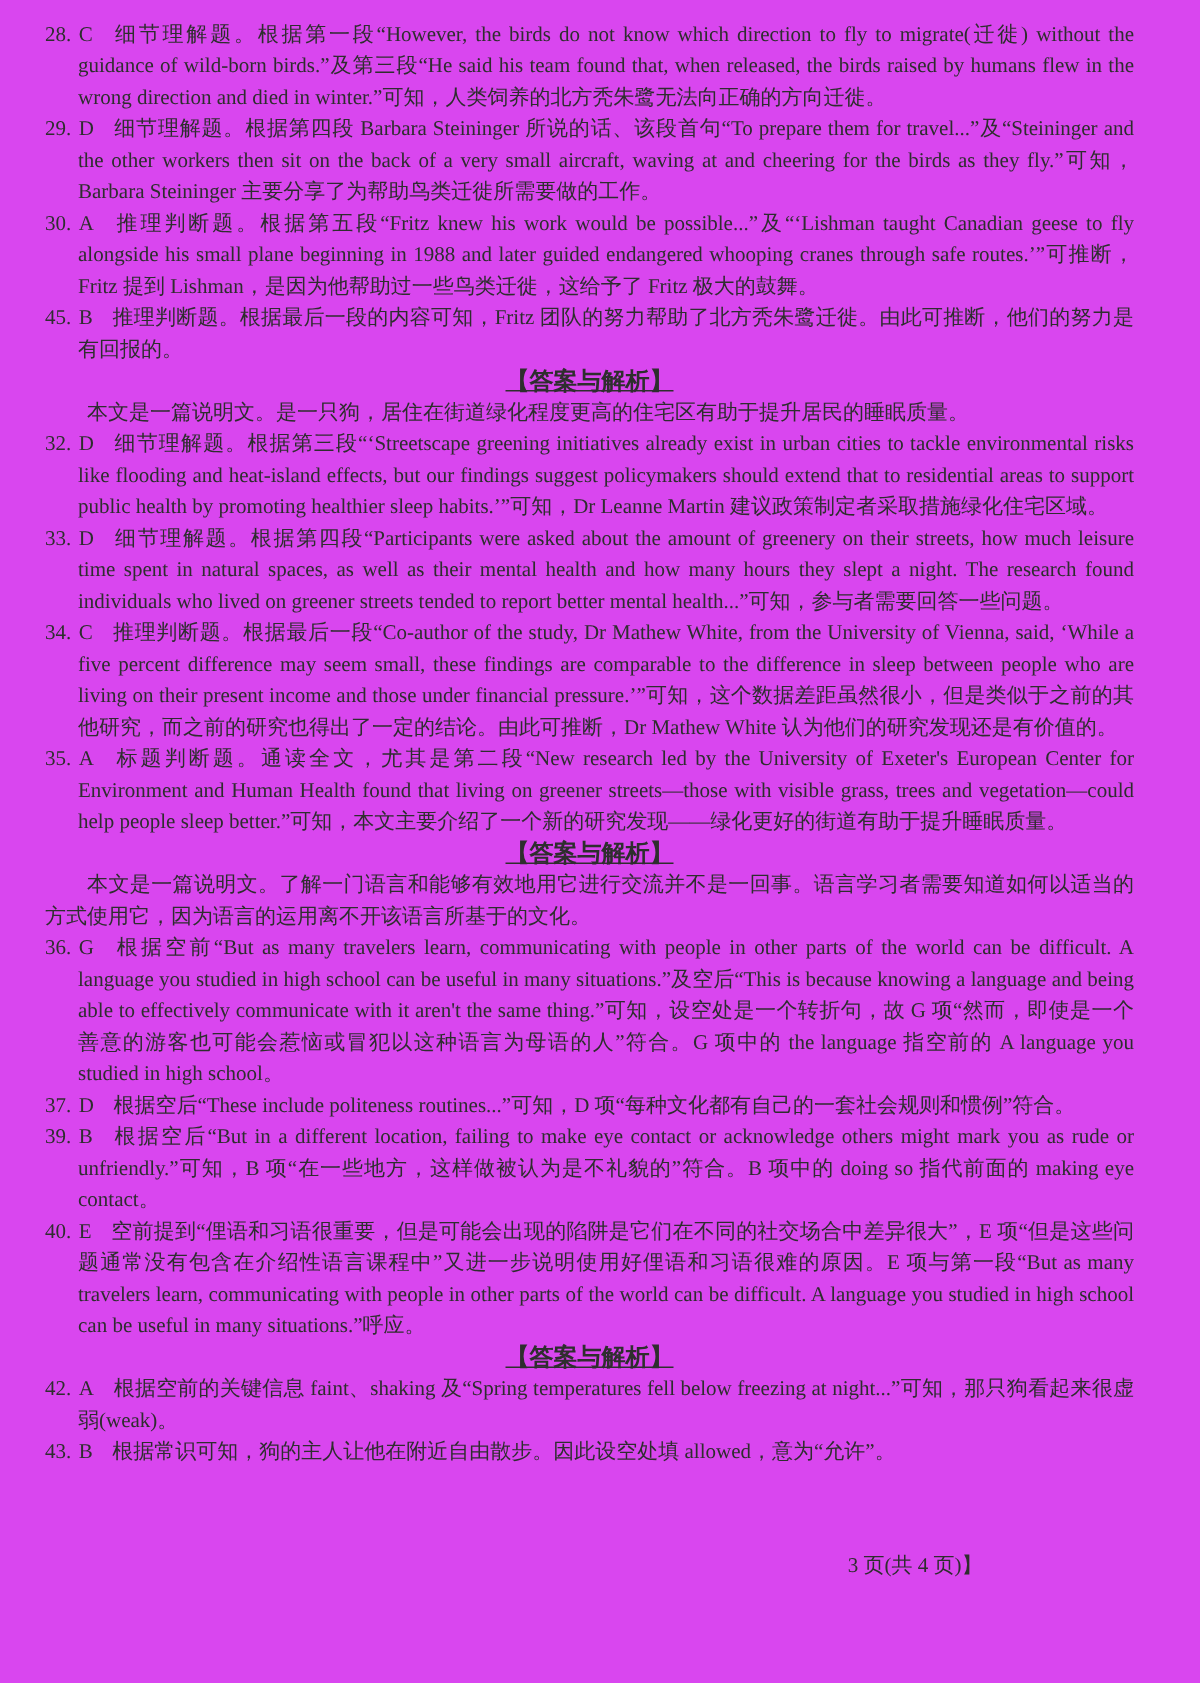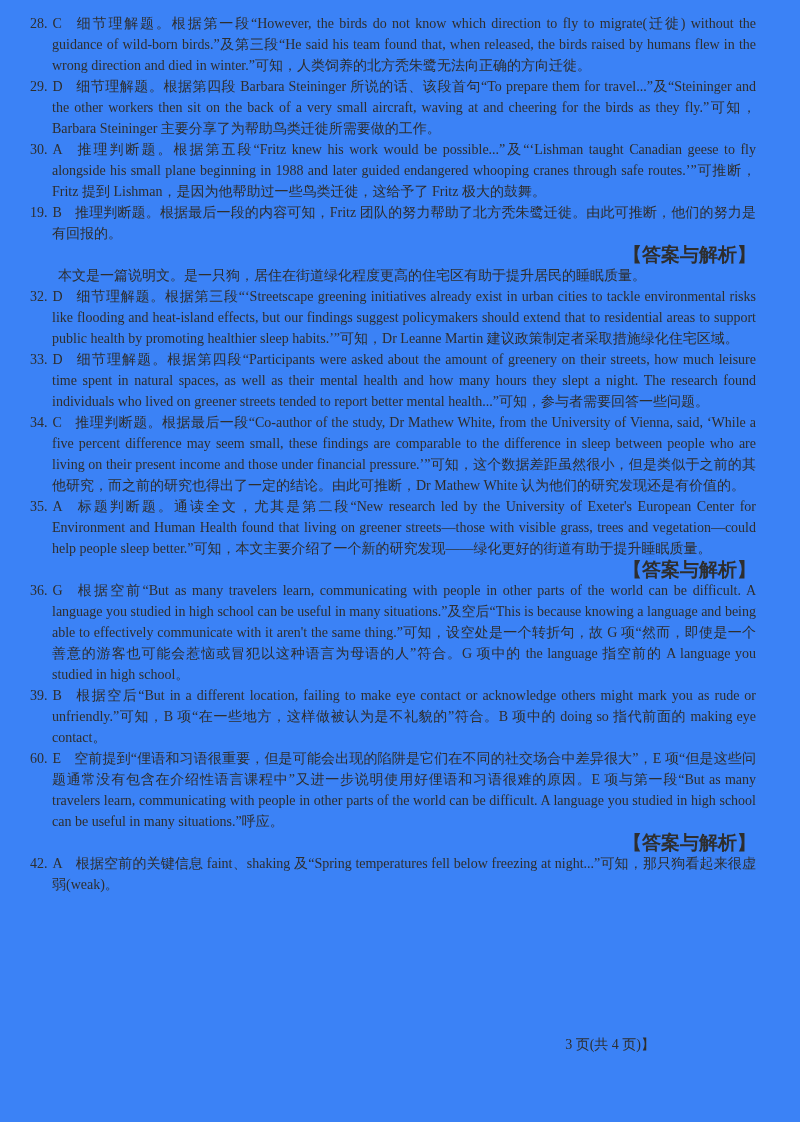--- a/index.html
+++ b/index.html
@@ -2,36 +2,37 @@
 <html><head>
 <meta charset="utf-8">
 <style>
   html, body { margin: 0; padding: 0; background: #ffffff; }
   .page {
     position: relative;
     width: 800px;
     height: 1122px;
     box-sizing: border-box;
     padding: 13px 44px 0 30px;
-    background: #3b82f6;
+    background: #d946ef;
     color: #2e2e2e;
     font-family: "Liberation Serif", "DejaVu Serif", serif;
     font-size: 14px;
     line-height: 21px;
     text-align: justify;
     overflow: hidden;
   }
   .item { padding-left: 22px; text-indent: -22px; }
   .num { white-space: nowrap; }
   .ans { padding-left: 5px; padding-right: 13px; }
   .sec-header {
     font-family: "Liberation Sans", "DejaVu Sans", sans-serif;
     font-weight: 700;
-    font-size: 19px;
-    text-align: right;
+    font-size: 16px;
+    text-align: center;
+    text-decoration: underline;
   }
   .intro { text-indent: 2em; }
   .footer {
     position: absolute;
     top: 1034px;
     right: 145px;
     text-indent: 0;
     text-align: left;
     white-space: nowrap;
   }
@@ -44,49 +45,56 @@
   <div class="item">
     <span class="num">28.</span><span class="ans">C</span><span class="txt">细节理解题。根据第一段“However, the birds do not know which direction to fly to migrate(迁徙) without the guidance of wild-born birds.”及第三段“He said his team found that, when released, the birds raised by humans flew in the wrong direction and died in winter.”可知，人类饲养的北方秃朱鹭无法向正确的方向迁徙。</span>
   </div>
   <div class="item">
     <span class="num">29.</span><span class="ans">D</span><span class="txt">细节理解题。根据第四段 Barbara Steininger 所说的话、该段首句“To prepare them for travel...”及“Steininger and the other workers then sit on the back of a very small aircraft, waving at and cheering for the birds as they fly.”可知，Barbara Steininger 主要分享了为帮助鸟类迁徙所需要做的工作。</span>
   </div>
   <div class="item">
     <span class="num">30.</span><span class="ans">A</span><span class="txt">推理判断题。根据第五段“Fritz knew his work would be possible...”及“‘Lishman taught Canadian geese to fly alongside his small plane beginning in 1988 and later guided endangered whooping cranes through safe routes.’”可推断，Fritz 提到 Lishman，是因为他帮助过一些鸟类迁徙，这给予了 Fritz 极大的鼓舞。</span>
   </div>
   <div class="item">
-    <span class="num">19.</span><span class="ans">B</span><span class="txt">推理判断题。根据最后一段的内容可知，Fritz 团队的努力帮助了北方秃朱鹭迁徙。由此可推断，他们的努力是有回报的。</span>
+    <span class="num">45.</span><span class="ans">B</span><span class="txt">推理判断题。根据最后一段的内容可知，Fritz 团队的努力帮助了北方秃朱鹭迁徙。由此可推断，他们的努力是有回报的。</span>
   </div>
 
   <div class="sec-header">【答案与解析】</div>
   <div class="intro">本文是一篇说明文。是一只狗，居住在街道绿化程度更高的住宅区有助于提升居民的睡眠质量。</div>
   <div class="item">
     <span class="num">32.</span><span class="ans">D</span><span class="txt">细节理解题。根据第三段“‘Streetscape greening initiatives already exist in urban cities to tackle environmental risks like flooding and heat-island effects, but our findings suggest policymakers should extend that to residential areas to support public health by promoting healthier sleep habits.’”可知，Dr Leanne Martin 建议政策制定者采取措施绿化住宅区域。</span>
   </div>
   <div class="item">
     <span class="num">33.</span><span class="ans">D</span><span class="txt">细节理解题。根据第四段“Participants were asked about the amount of greenery on their streets, how much leisure time spent in natural spaces, as well as their mental health and how many hours they slept a night. The research found individuals who lived on greener streets tended to report better mental health...”可知，参与者需要回答一些问题。</span>
   </div>
   <div class="item">
     <span class="num">34.</span><span class="ans">C</span><span class="txt">推理判断题。根据最后一段“Co-author of the study, Dr Mathew White, from the University of Vienna, said, ‘While a five percent difference may seem small, these findings are comparable to the difference in sleep between people who are living on their present income and those under financial pressure.’”可知，这个数据差距虽然很小，但是类似于之前的其他研究，而之前的研究也得出了一定的结论。由此可推断，Dr Mathew White 认为他们的研究发现还是有价值的。</span>
   </div>
   <div class="item">
     <span class="num">35.</span><span class="ans">A</span><span class="txt">标题判断题。通读全文，尤其是第二段“New research led by the University of Exeter's European Center for Environment and Human Health found that living on greener streets—those with visible grass, trees and vegetation—could help people sleep better.”可知，本文主要介绍了一个新的研究发现——绿化更好的街道有助于提升睡眠质量。</span>
   </div>
 
   <div class="sec-header">【答案与解析】</div>
+  <div class="intro">本文是一篇说明文。了解一门语言和能够有效地用它进行交流并不是一回事。语言学习者需要知道如何以适当的方式使用它，因为语言的运用离不开该语言所基于的文化。</div>
   <div class="item">
     <span class="num">36.</span><span class="ans">G</span><span class="txt">根据空前“But as many travelers learn, communicating with people in other parts of the world can be difficult. A language you studied in high school can be useful in many situations.”及空后“This is because knowing a language and being able to effectively communicate with it aren't the same thing.”可知，设空处是一个转折句，故 G 项“然而，即使是一个善意的游客也可能会惹恼或冒犯以这种语言为母语的人”符合。G 项中的 the language 指空前的 A language you studied in high school。</span>
+  </div>
+  <div class="item">
+    <span class="num">37.</span><span class="ans">D</span><span class="txt">根据空后“These include politeness routines...”可知，D 项“每种文化都有自己的一套社会规则和惯例”符合。</span>
   </div>
   <div class="item">
     <span class="num">39.</span><span class="ans">B</span><span class="txt">根据空后“But in a different location, failing to make eye contact or acknowledge others might mark you as rude or unfriendly.”可知，B 项“在一些地方，这样做被认为是不礼貌的”符合。B 项中的 doing so 指代前面的 making eye contact。</span>
   </div>
   <div class="item">
-    <span class="num">60.</span><span class="ans">E</span><span class="txt">空前提到“俚语和习语很重要，但是可能会出现的陷阱是它们在不同的社交场合中差异很大”，E 项“但是这些问题通常没有包含在介绍性语言课程中”又进一步说明使用好俚语和习语很难的原因。E 项与第一段“But as many travelers learn, communicating with people in other parts of the world can be difficult. A language you studied in high school can be useful in many situations.”呼应。</span>
+    <span class="num">40.</span><span class="ans">E</span><span class="txt">空前提到“俚语和习语很重要，但是可能会出现的陷阱是它们在不同的社交场合中差异很大”，E 项“但是这些问题通常没有包含在介绍性语言课程中”又进一步说明使用好俚语和习语很难的原因。E 项与第一段“But as many travelers learn, communicating with people in other parts of the world can be difficult. A language you studied in high school can be useful in many situations.”呼应。</span>
   </div>
 
   <div class="sec-header">【答案与解析】</div>
   <div class="item">
     <span class="num">42.</span><span class="ans">A</span><span class="txt">根据空前的关键信息 faint、shaking 及“Spring temperatures fell below freezing at night...”可知，那只狗看起来很虚弱(weak)。</span>
+  </div>
+  <div class="item">
+    <span class="num">43.</span><span class="ans">B</span><span class="txt">根据常识可知，狗的主人让他在附近自由散步。因此设空处填 allowed，意为“允许”。</span>
   </div>
 
   <div class="footer">3 页(共 4 页)】</div>
 
 </div>
 
 </body></html>

